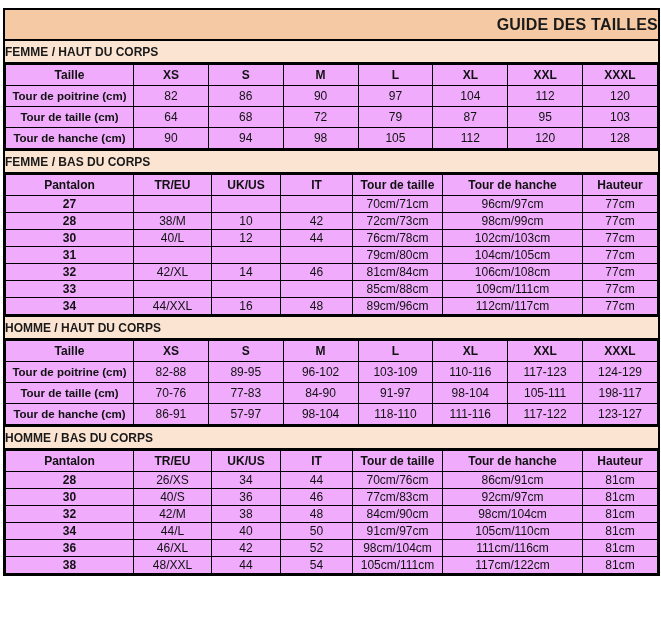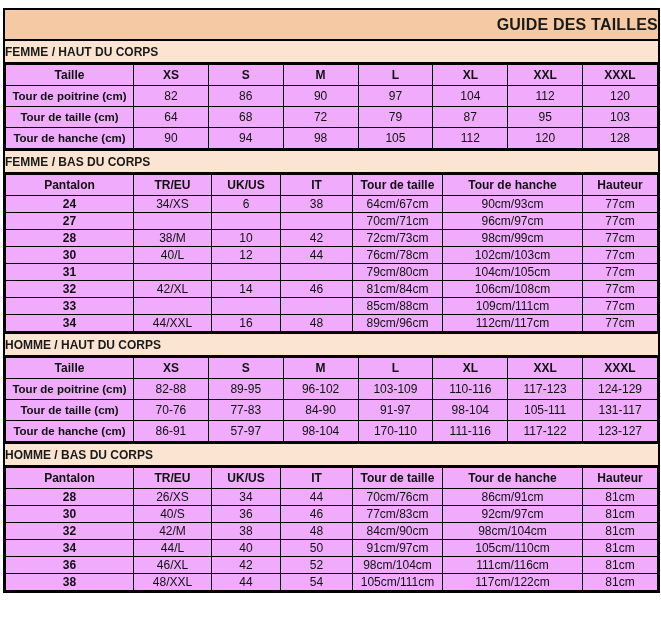--- a/index.html
+++ b/index.html
@@ -129,29 +129,20 @@
           <th>TR/EU</th>
           <th>UK/US</th>
           <th>IT</th>
           <th>Tour de taille</th>
           <th>Tour de hanche</th>
           <th>Hauteur</th>
         </tr>
       </thead>
       <tbody>
         <tr>
-          <th>24</th>
-          <td>34/XS</td>
-          <td>6</td>
-          <td>38</td>
-          <td>64cm/67cm</td>
-          <td>90cm/93cm</td>
-          <td>77cm</td>
-        </tr>
-        <tr>
           <th>27</th>
           <td></td>
           <td></td>
           <td></td>
           <td>70cm/71cm</td>
           <td>96cm/97cm</td>
           <td>77cm</td>
         </tr>
         <tr>
           <th>28</th>
@@ -246,28 +237,28 @@
           <td>124-129</td>
         </tr>
         <tr>
           <th>Tour de taille (cm)</th>
           <td>70-76</td>
           <td>77-83</td>
           <td>84-90</td>
           <td>91-97</td>
           <td>98-104</td>
           <td>105-111</td>
-          <td>131-117</td>
+          <td>198-117</td>
         </tr>
         <tr>
           <th>Tour de hanche (cm)</th>
           <td>86-91</td>
           <td>57-97</td>
           <td>98-104</td>
-          <td>170-110</td>
+          <td>118-110</td>
           <td>111-116</td>
           <td>117-122</td>
           <td>123-127</td>
         </tr>
       </tbody>
     </table>
 
   <div class="section-band">HOMME / BAS DU CORPS</div>
   <table class="bas">
       <colgroup>

